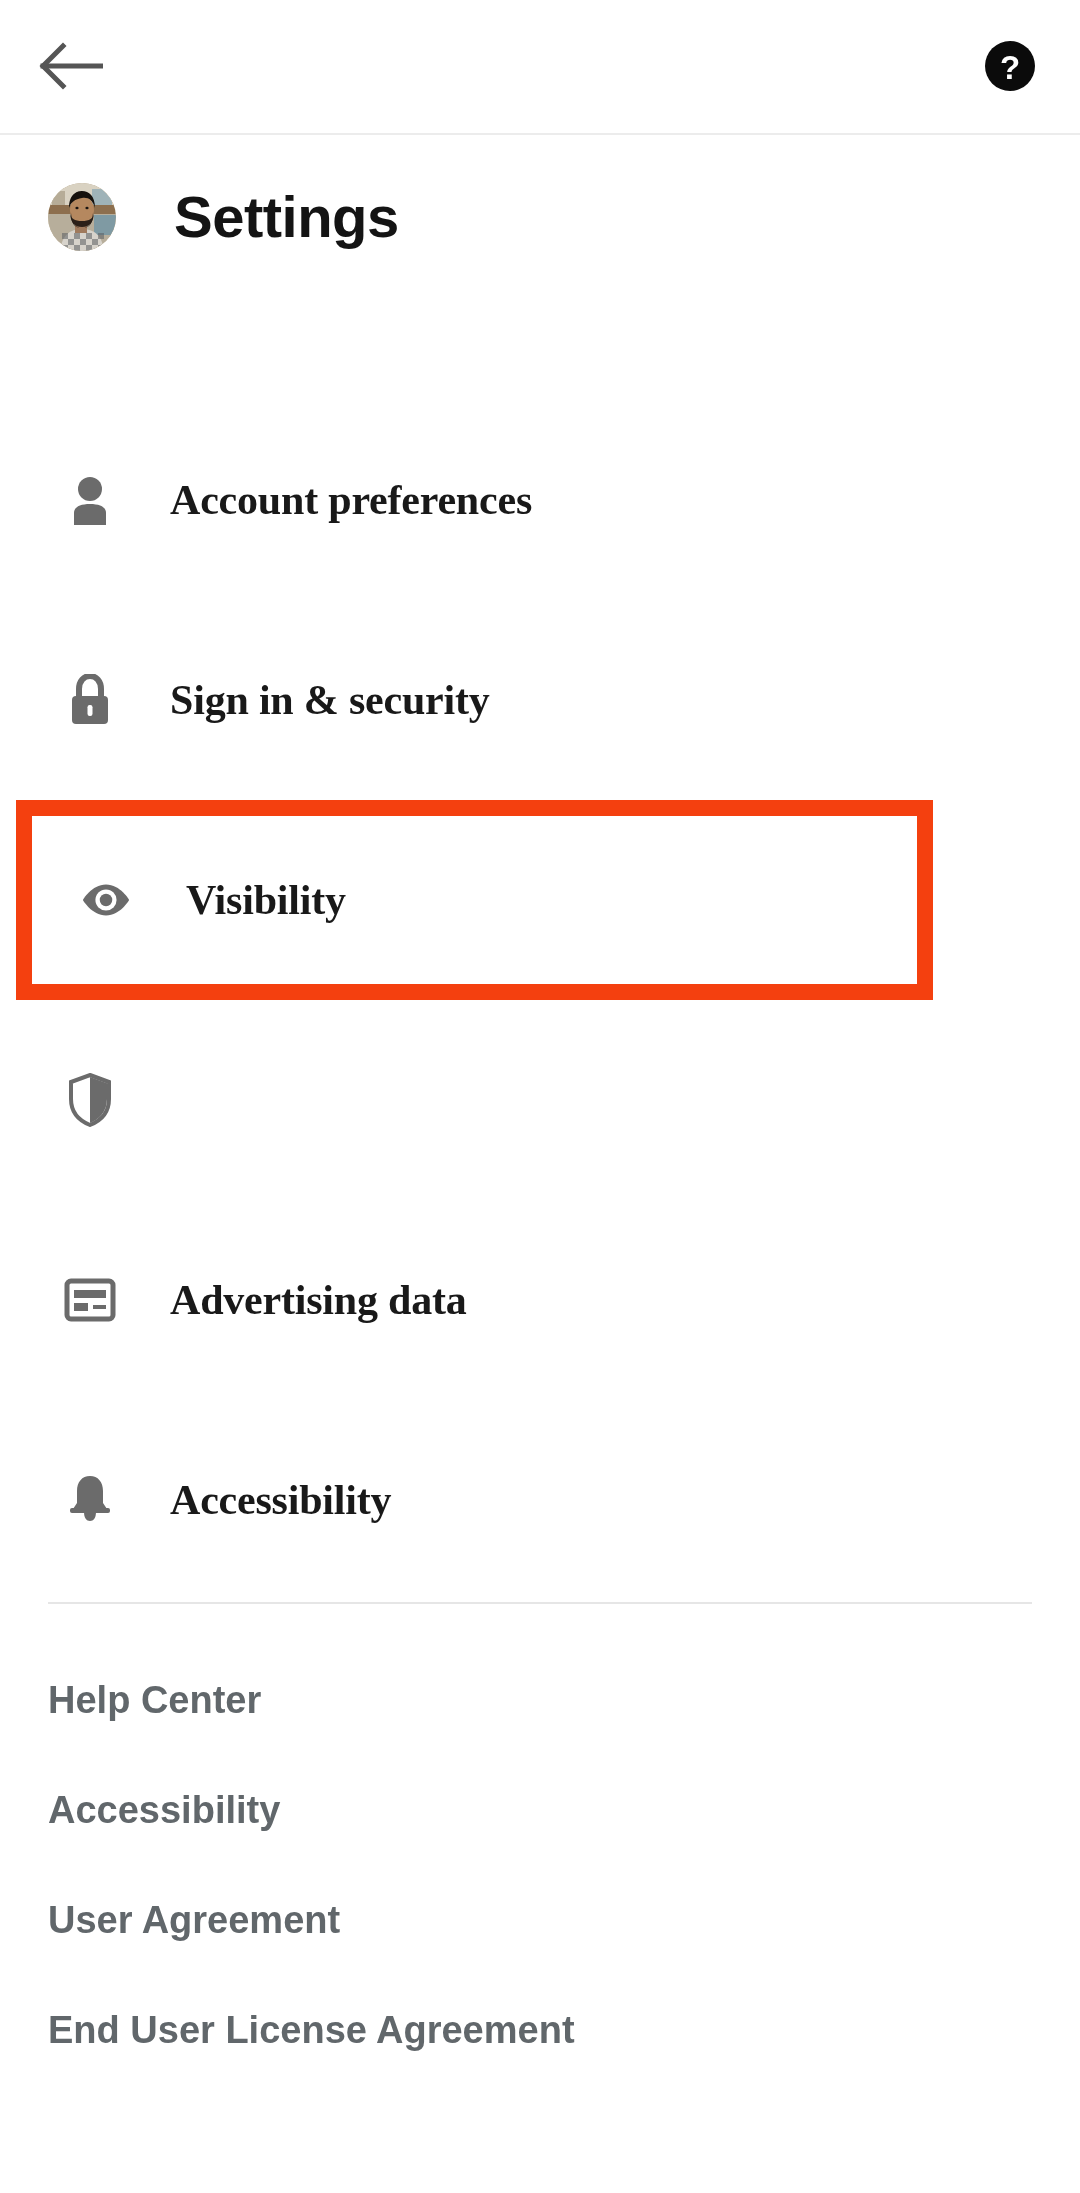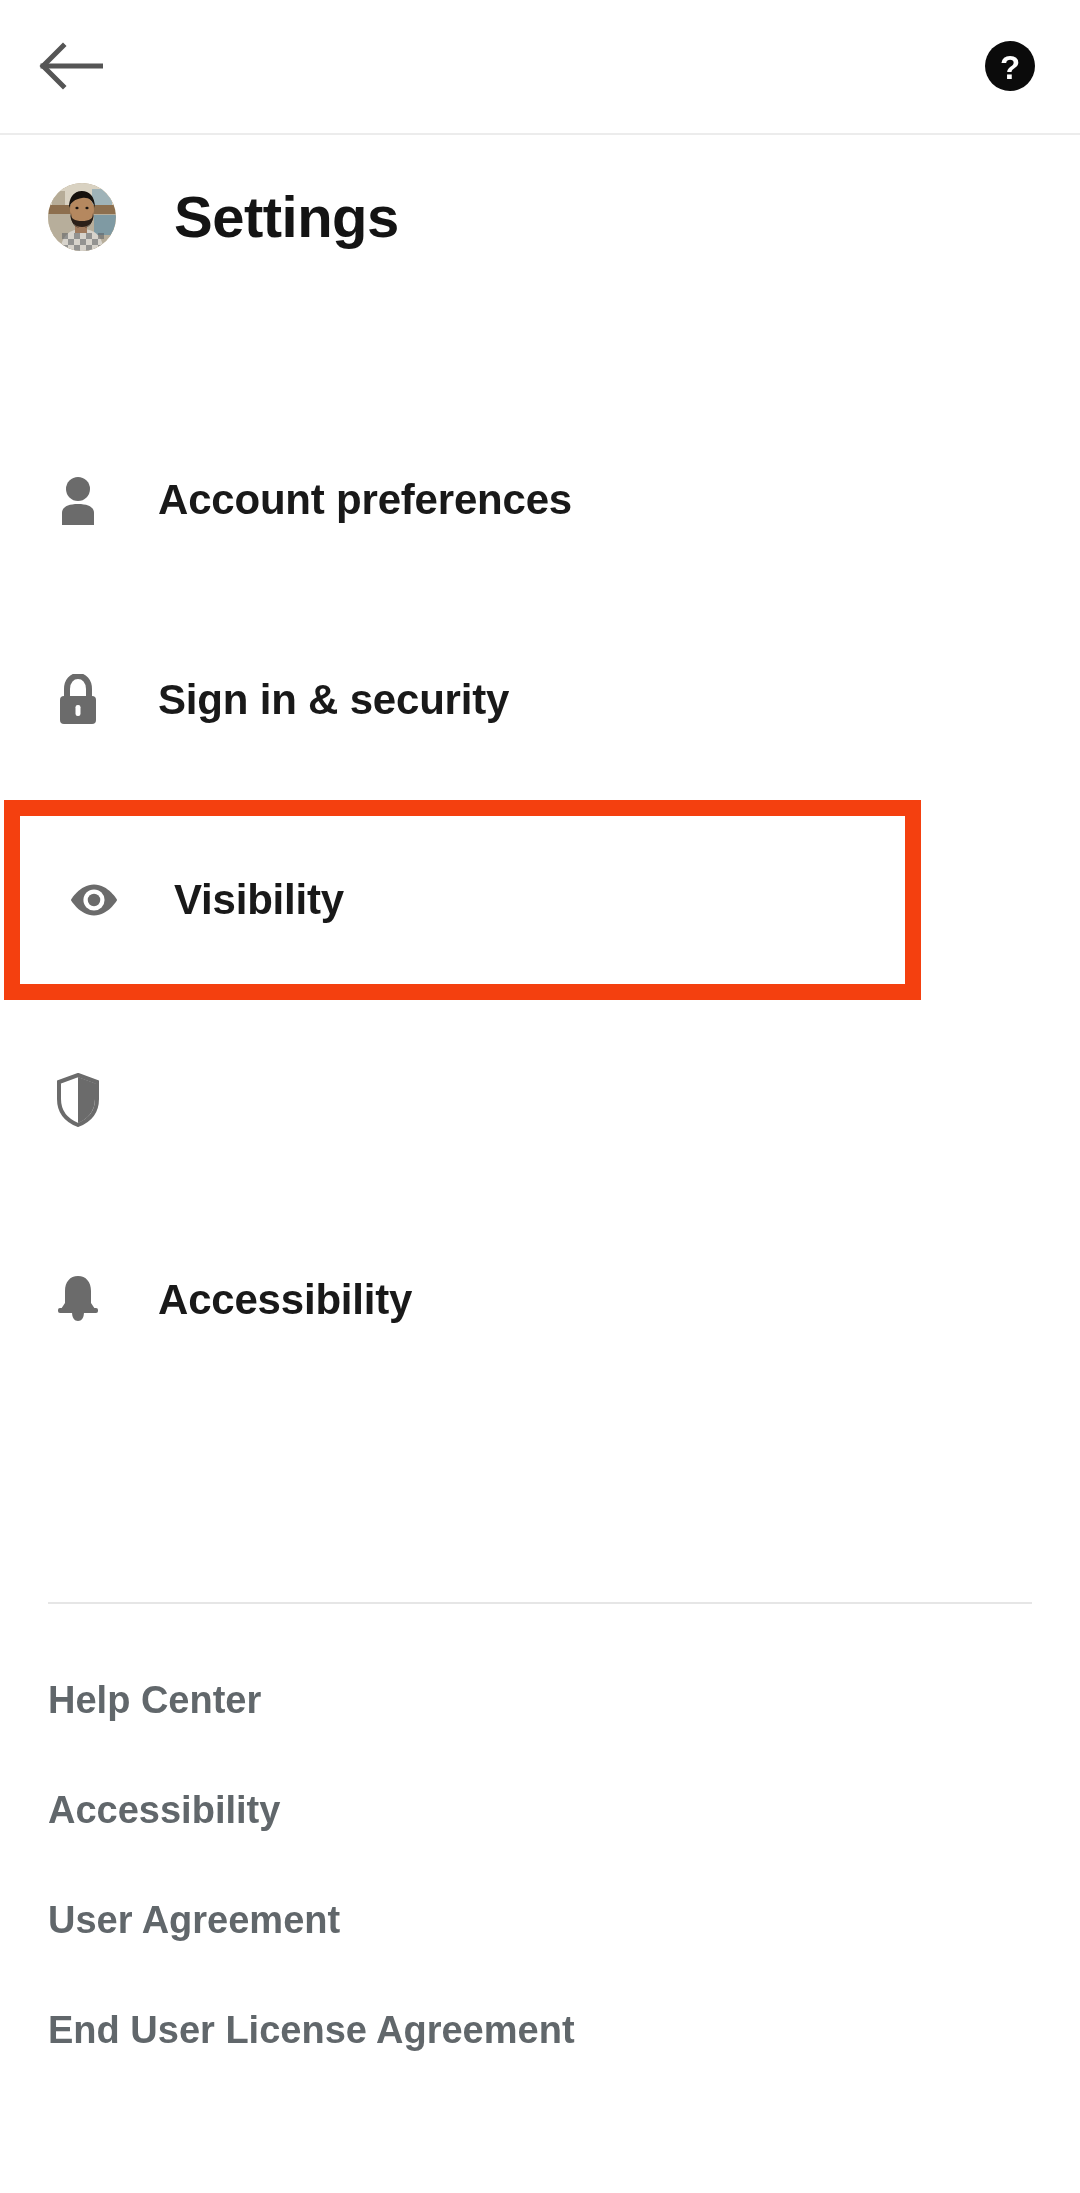--- a/index.html
+++ b/index.html
@@ -72,22 +72,23 @@
     font-size: 58px;
     font-weight: bold;
     color: #141414;
     letter-spacing: -0.5px;
     line-height: 1;
   }
 
   
   .menu {
     position: absolute;
-    left: 4px; top: 400px;
+    left: 16px; top: 400px;
     width: 917px;
+    font-family: Liberation Serif, serif;
   }
   .menu-item {
     position: relative;
     height: 200px;
     display: flex;
     align-items: center;
     padding-left: 48px;
     box-sizing: border-box;
     cursor: pointer;
     background: #ffffff;
@@ -253,20 +254,31 @@
 
   <div class="menu-item">
     <span class="menu-icon">
       <svg width="46" height="54" viewBox="0 0 46 54" aria-hidden="true">
         <path d="M23 2 L42 9 V26 C42 40 33 48 23 52 C13 48 4 40 4 26 V9 Z" fill="none" stroke="#6B6B6B" stroke-width="4"></path>
         <path d="M23 4 L40 10.3 V26 C40 39 32 46.2 23 50 Z" fill="#6B6B6B"></path>
       </svg>
     </span>
   </div>
 
+  <div class="menu-item">
+    <span class="menu-icon">
+      <svg width="52" height="44" viewBox="0 0 52 44" aria-hidden="true">
+        <rect x="3" y="3" width="46" height="38" rx="4" fill="none" stroke="#6B6B6B" stroke-width="5"></rect>
+        <rect x="10" y="12" width="32" height="8" fill="#6B6B6B"></rect>
+        <rect x="10" y="25" width="14" height="8" fill="#6B6B6B"></rect>
+        <rect x="29" y="27" width="13" height="4" fill="#6B6B6B"></rect>
+      </svg>
+    </span>
+    <span class="menu-label">Advertising data</span>
+  </div>
 
   <div class="menu-item">
     <span class="menu-icon">
       <svg width="52" height="52" viewBox="0 0 52 52" aria-hidden="true">
         <path d="M26 2 C34 2 39 8 39 17 V29 L45 38 H7 L13 29 V17 C13 8 18 2 26 2 Z" fill="#6B6B6B"></path>
         <path d="M20 38 C20 44 22.5 47 26 47 C29.5 47 32 44 32 38 Z" fill="#6B6B6B"></path>
         <rect x="6" y="34" width="40" height="5" rx="2" fill="#6B6B6B"></rect>
       </svg>
     </span>
     <span class="menu-label">Accessibility</span>

